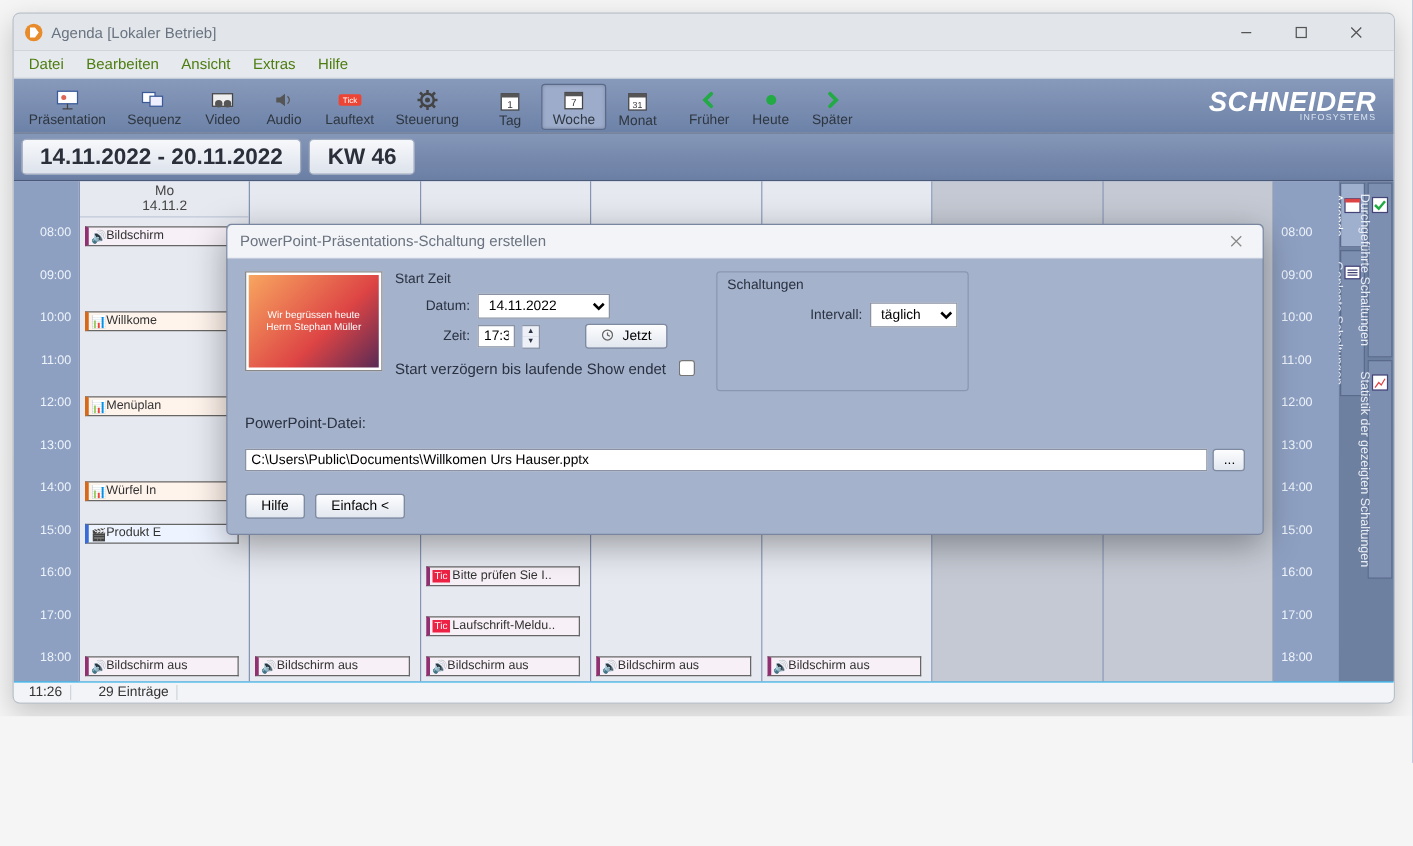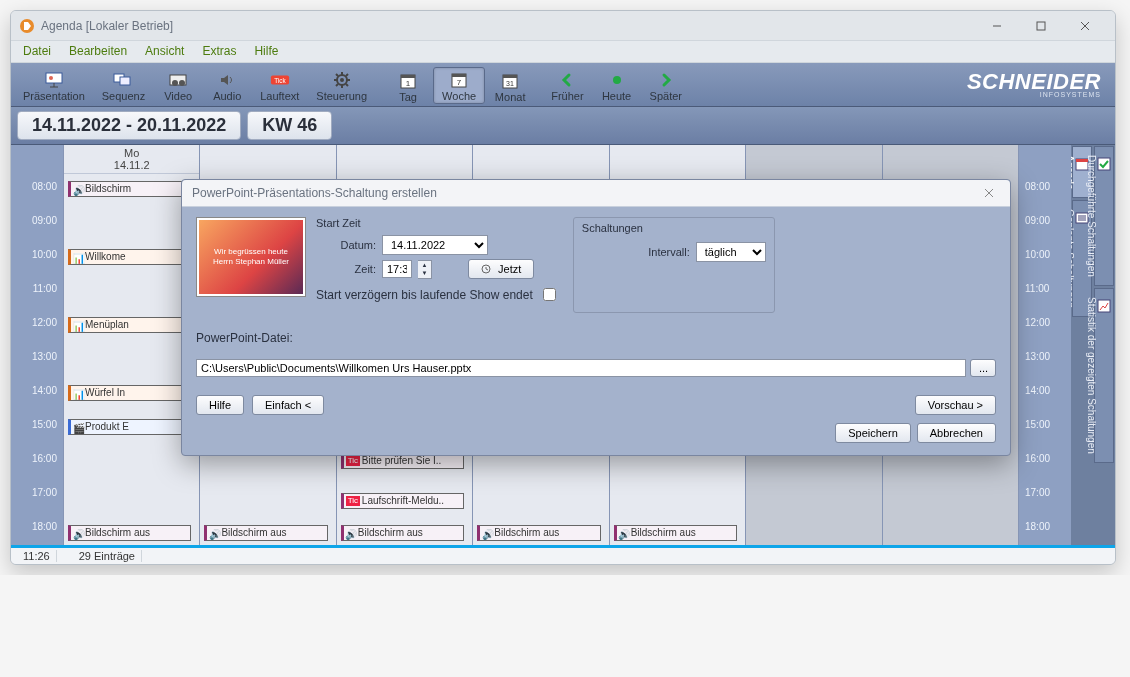--- a/index.html
+++ b/index.html
@@ -108,21 +108,21 @@
     background:#7c8fb1; border:1px solid #5a6a8a; margin:1px;
     cursor:pointer;
     text-align:center;
   }
   .vtab.on { background:#9fb0cf; color:#fff; }
   .vtab .tab-ico { display:block; margin:2px auto 6px; }
 
   
   .status-bar {
     display:flex; gap:16px;
-    background:#f2f4f7; border-top:3px solid #0ea5e9; padding:2px 6px; font-size:11px;
+    background:#f2f4f7; border-top:1px solid #0ea5e9; padding:2px 6px; font-size:11px;
   }
   .status-cell { padding:0 6px; border-right:1px solid #d0d6dc; }
   .status-cell:last-child { border-right:none; flex:1; }
 
   
   .modal {
     position:absolute; left:170px; top:168px; width:830px;
     background:#a4b2cc; border:1px solid #7a86a0; border-radius:4px;
     box-shadow: 0 8px 28px rgba(0,0,0,.35);
     color:#2a3140;
@@ -547,25 +547,16 @@
       </div>
       <div class="file-row">
         <input type="text" value="C:\Users\Public\Documents\Willkomen Urs Hauser.pptx" style="">
         <button class="btn small dots">...</button>
       </div>
     </div>
 
     <div class="mod-actions">
       <button class="btn">Hilfe</button>
       <button class="btn">Einfach &lt;</button>
-      <div class="rightset">
-        <div class="rightset-row">
-          <button class="btn">Vorschau &gt;</button>
-        </div>
-        <div class="rightset-row">
-          <button class="btn">Speichern</button>
-          <button class="btn">Abbrechen</button>
-        </div>
-      </div>
     </div>
   </div>
 
 </div>
 
 </body></html>

